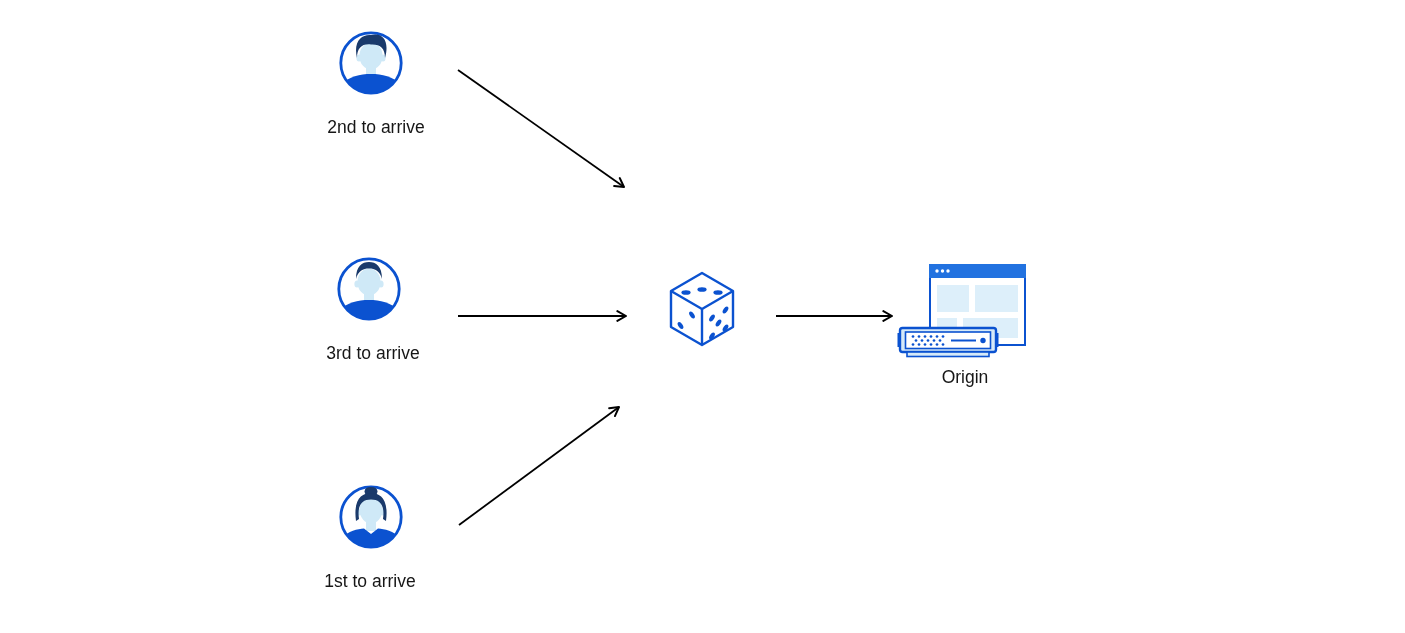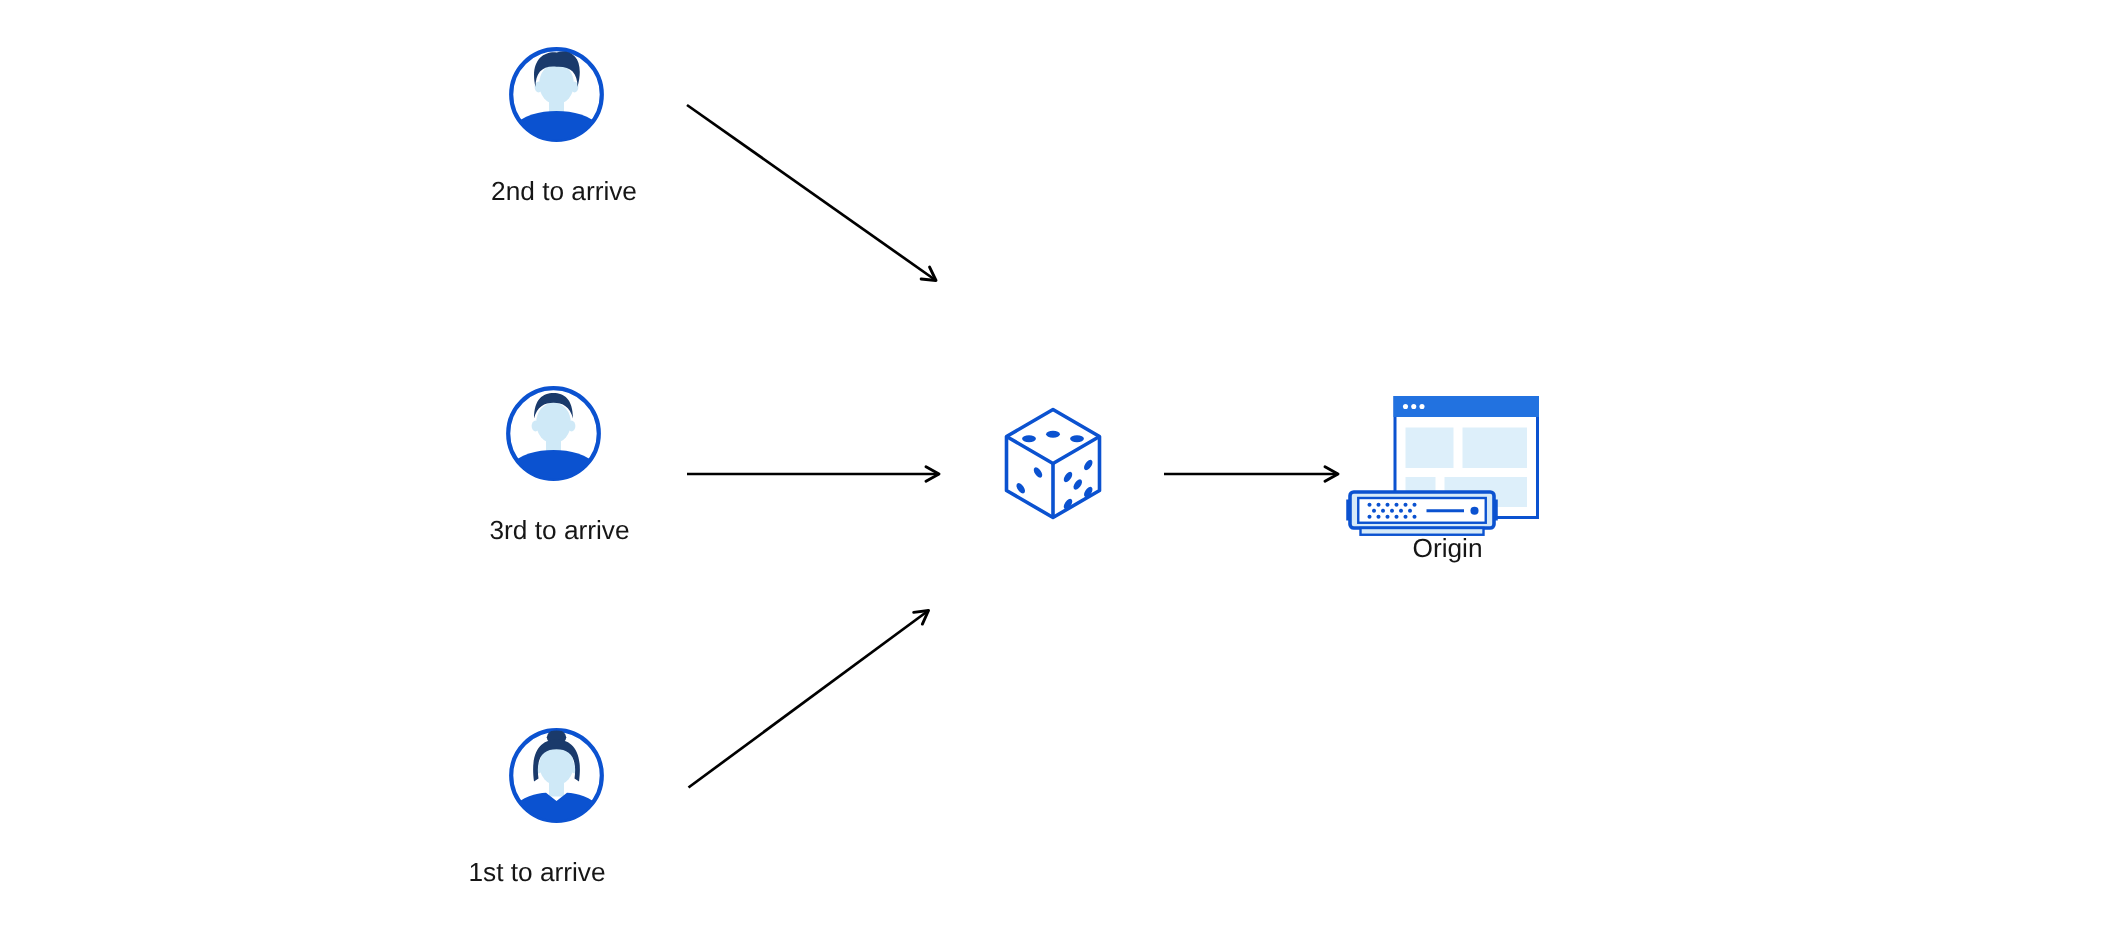--- a/index.html
+++ b/index.html
@@ -96,21 +96,21 @@
     <g clip-path="url(#c3)">
       <rect x="29" y="34" width="10" height="14" fill="var(--skin)"></rect>
       <path d="M2,68 L2,58 C10,48 20,46 27,45.5 L34,51 L41,45.5 C48,46 58,48 66,58 L66,68 Z" fill="var(--accent)"></path>
       <ellipse cx="22" cy="29" rx="2.6" ry="3.6" fill="var(--skin)"></ellipse>
       <ellipse cx="46" cy="29" rx="2.6" ry="3.6" fill="var(--skin)"></ellipse>
       <ellipse cx="34" cy="27" rx="11.4" ry="13.4" fill="var(--skin)"></ellipse>
       <ellipse cx="34" cy="8.5" rx="6.5" ry="5" fill="var(--navy)"></ellipse>
       <path d="M19,38 C16,16 25,10 34,10 C43,10 52,16 49,38 L46,36 C48,22 43,16.5 34,16.5 C25,16.5 20,22 22,36 Z" fill="var(--navy)"></path>
     </g>
   </svg>
-  <div class="node-label" style="left:358px;top:572px">1st to arrive</div>
+  <div class="node-label" style="left:370px;top:572px">1st to arrive</div>
 
   <svg class="abs" style="left:667px;top:270px;width:70px;height:80px" viewBox="0 0 70 80">
     <g stroke="var(--accent)" stroke-width="2.4" fill="#ffffff" stroke-linejoin="round">
       <path d="M35,3 L66,21 L66,57 L35,75 L4,57 L4,21 Z"></path>
       <path d="M4,21 L35,39 L66,21" fill="none"></path>
       <path d="M35,39 L35,75" fill="none"></path>
     </g>
     <g fill="var(--accent)">
 
       <ellipse cx="19" cy="22.5" rx="4.6" ry="2.3"></ellipse>
@@ -164,15 +164,15 @@
           <circle cx="22" cy="82.5" r="1.35"></circle>
         <circle cx="28" cy="82.5" r="1.35"></circle>
           <circle cx="34" cy="82.5" r="1.35"></circle>
         <circle cx="40" cy="82.5" r="1.35"></circle>
           <circle cx="46" cy="82.5" r="1.35"></circle>
       </g>
       <line x1="54" y1="78.5" x2="79" y2="78.5" stroke="var(--accent)" stroke-width="2"></line>
       <circle cx="86" cy="78.5" r="2.7" fill="var(--accent)"></circle>
     </g>
   </svg>
-  <div class="node-label" style="left:965px;top:356px">Origin</div>
+  <div class="node-label" style="left:965px;top:368px">Origin</div>
 
 </div>
 
 </body></html>

